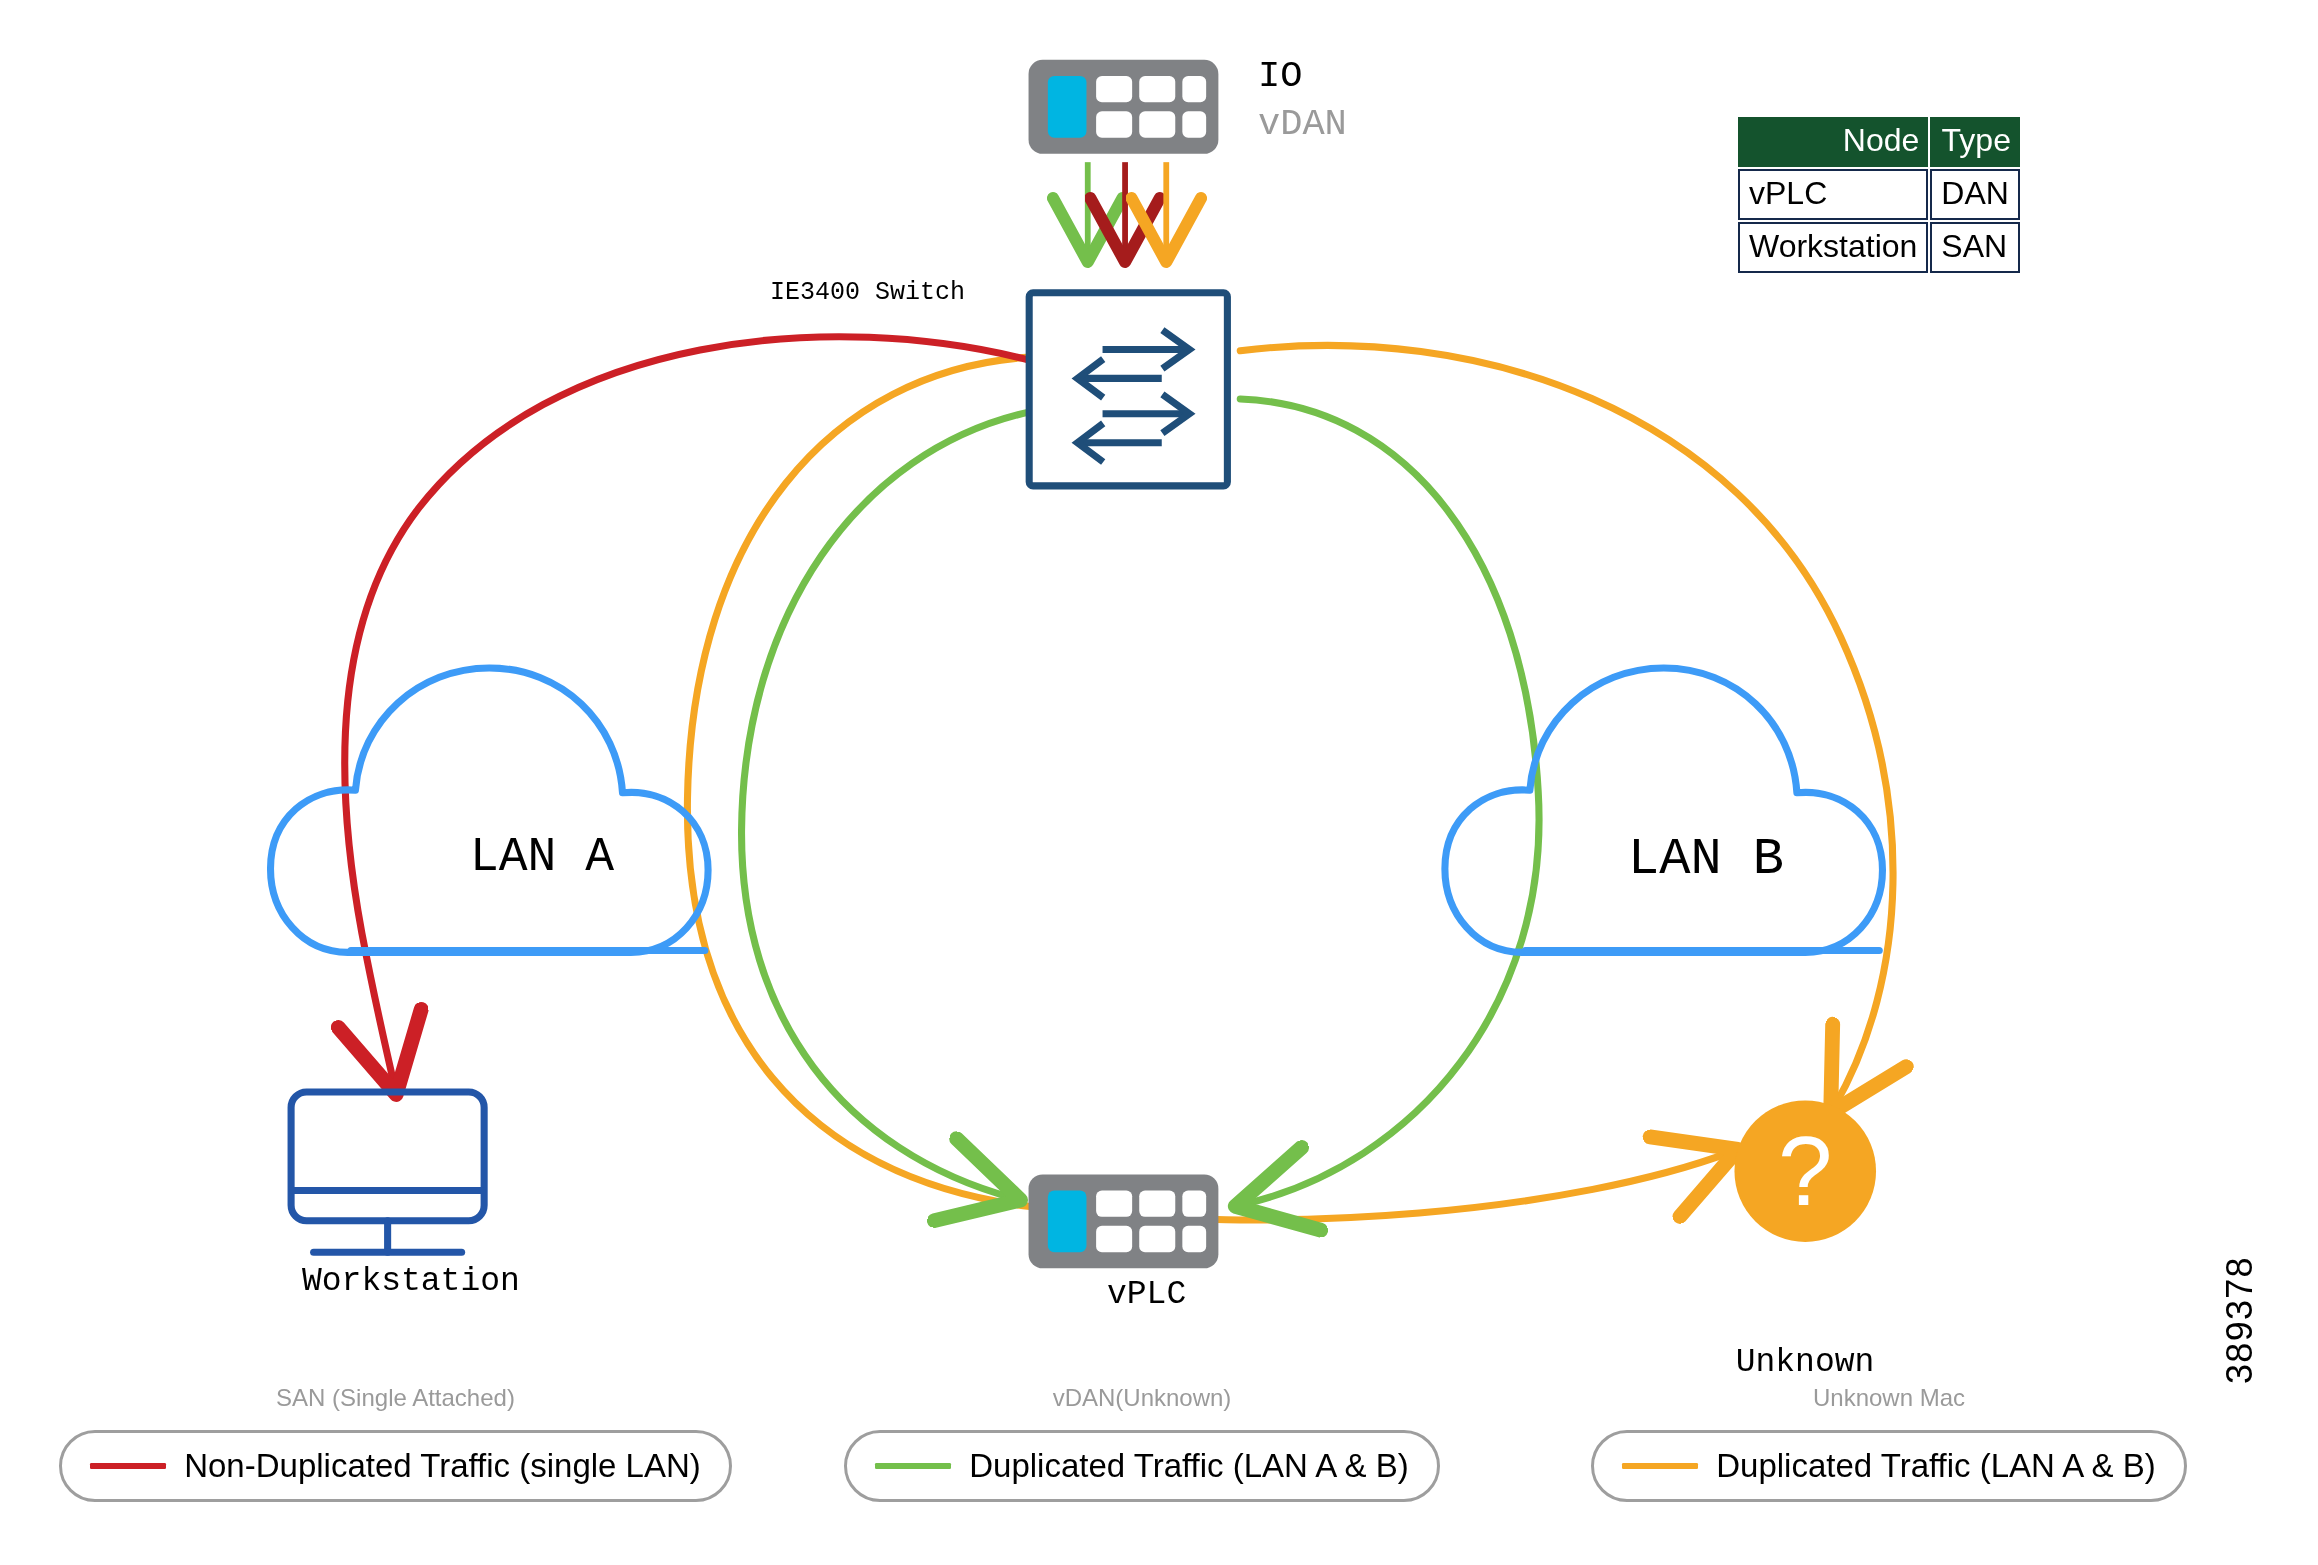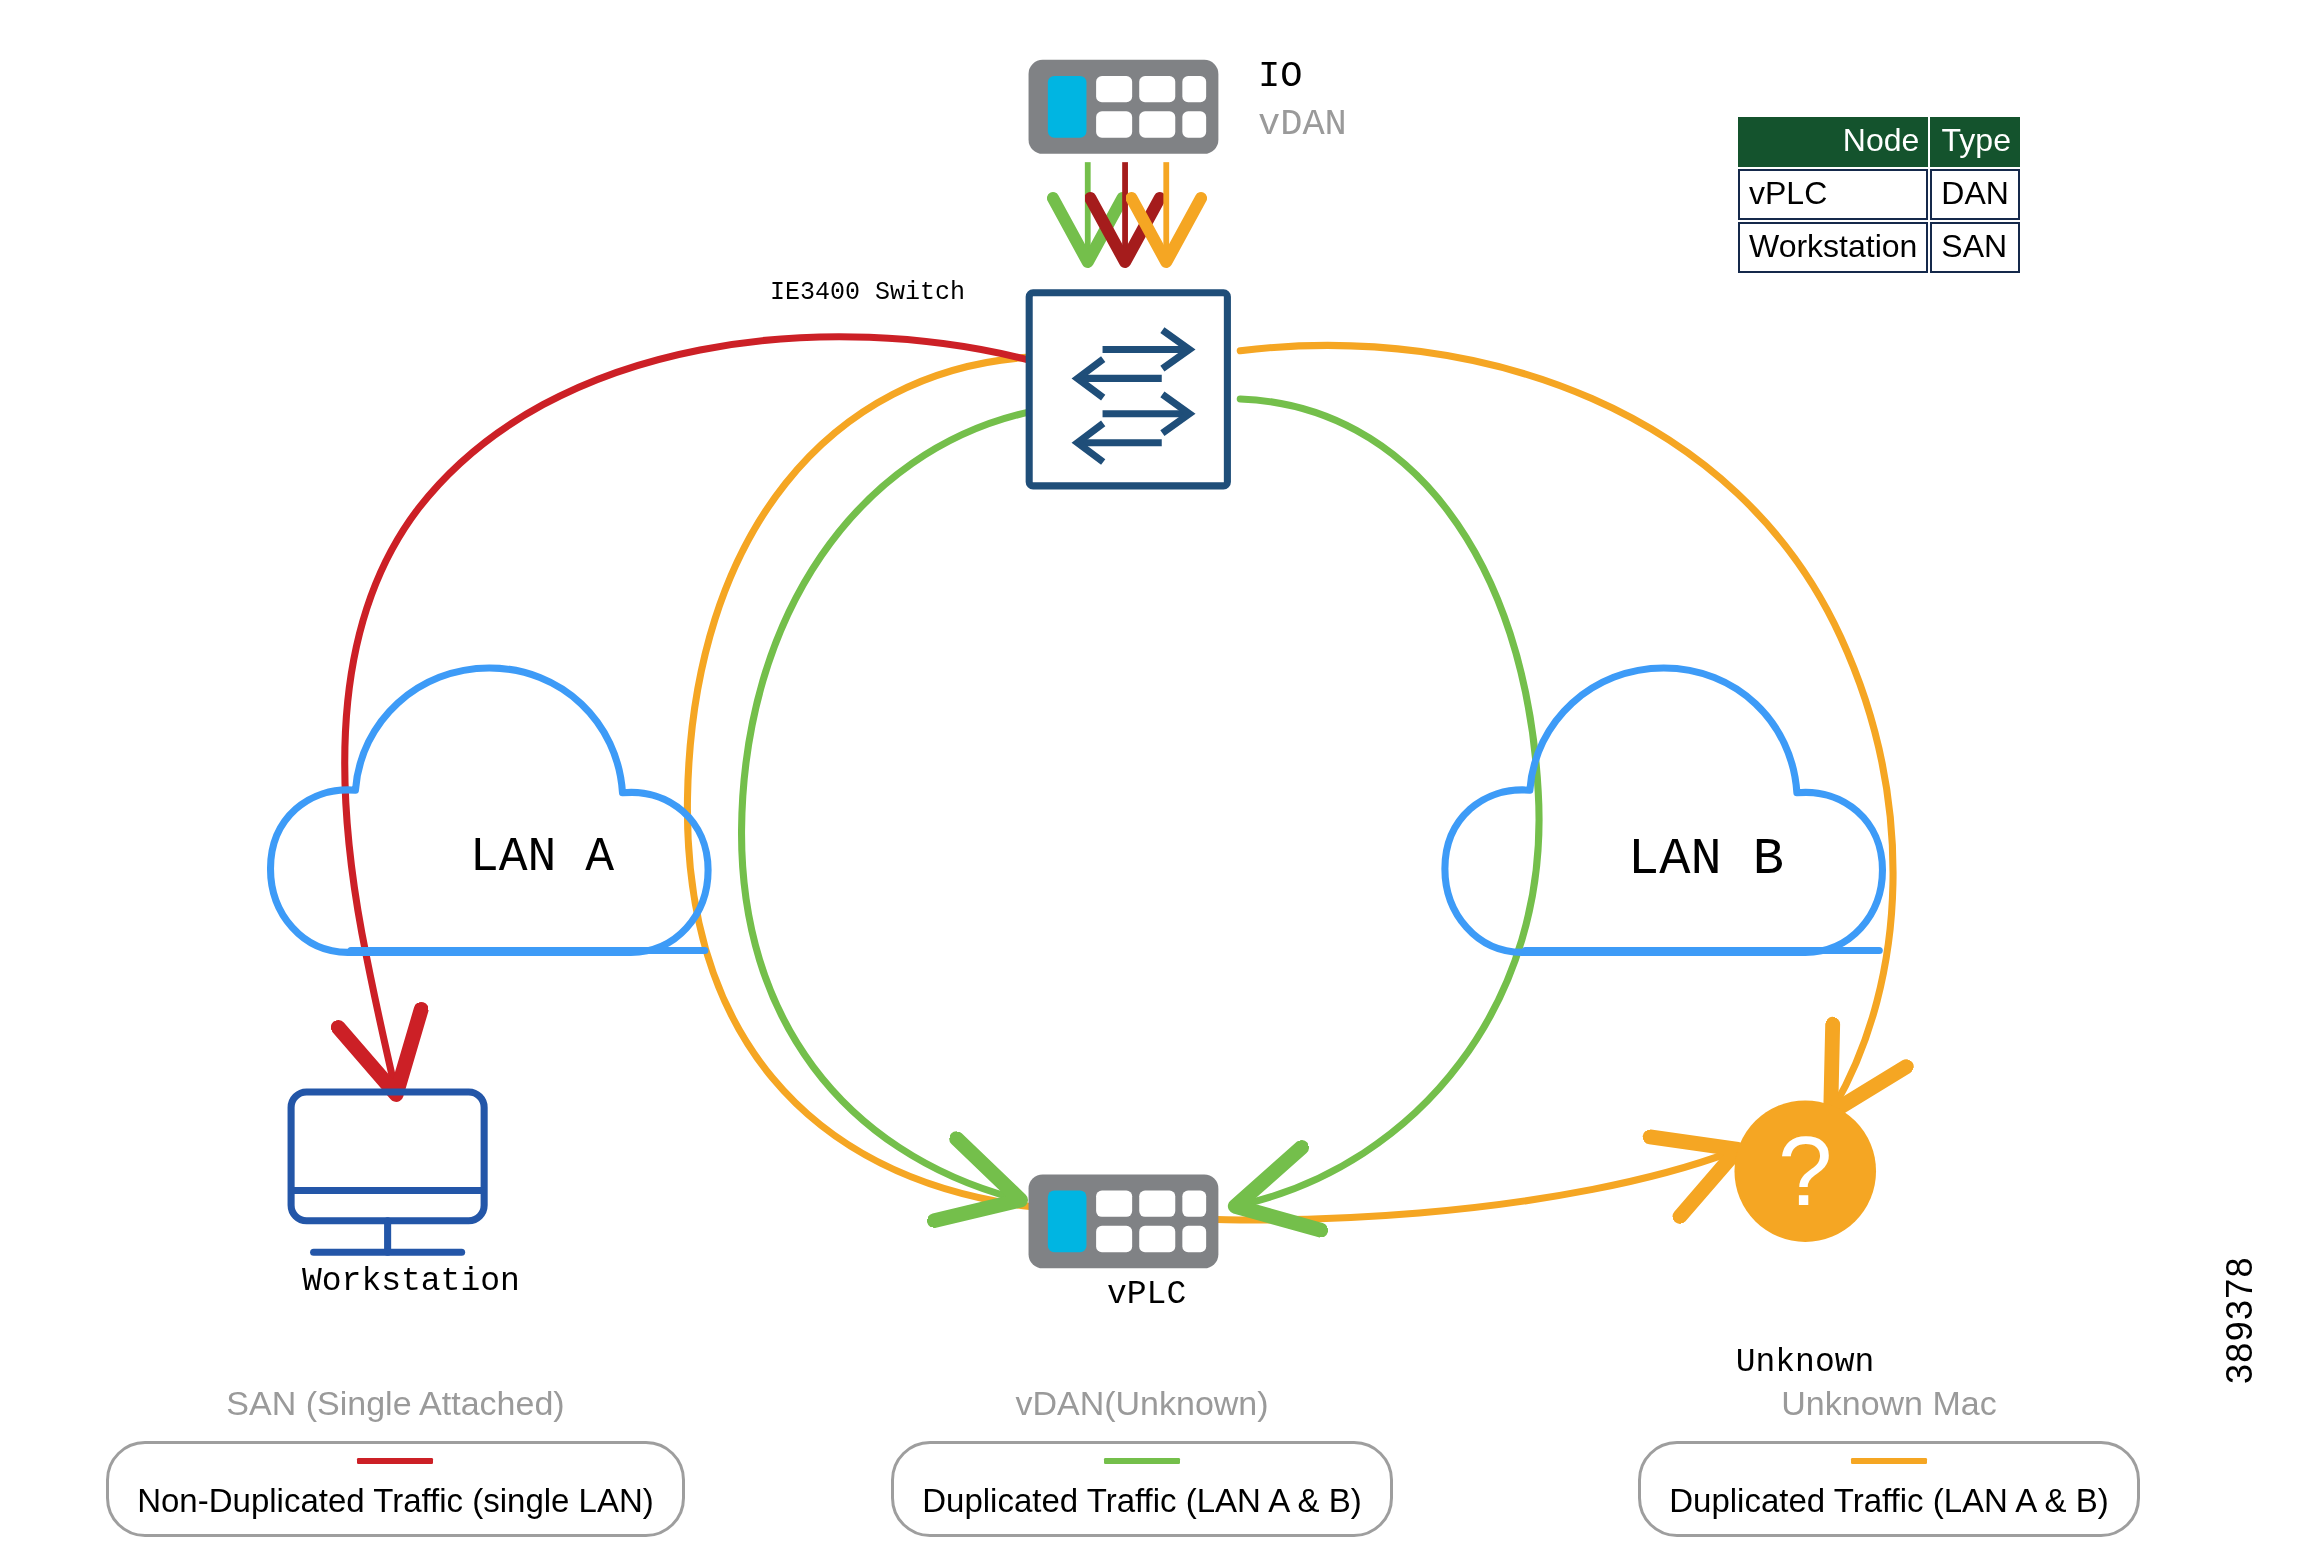--- a/index.html
+++ b/index.html
@@ -33,25 +33,25 @@
   }
   #nodetable td{
     background:#ffffff;color:#000;border:2.6px solid #15294b;
     font-size:32px;text-align:left;padding:3.9px 9px 6.4px 9px;
   }
   #nodetable .col-node{min-width:160px;}
   #nodetable .col-type{min-width:51px;}
 
   
   .legend{position:absolute;top:1384px;width:746px;text-align:center;}
-  .legend-title{color:#9a9a9a;font-size:34px;margin-bottom:18px;}
+  .legend-title{color:#9a9a9a;font-size:24px;margin-bottom:18px;}
   .legend-pill{
     display:inline-flex;align-items:center;justify-content:center;gap:18px;
     border:3.2px solid #9e9e9e;border-radius:39px;
-    padding:14px 28px;background:#ffffff;box-sizing:border-box;flex-direction:column;
+    padding:14px 28px;background:#ffffff;box-sizing:border-box;
   }
   .legend-swatch{display:inline-block;width:76px;height:5.8px;border-radius:1.3px;}
   .legend-text{font-size:33px;color:#000;white-space:nowrap;}
   #legend-1{left:22.5px;}
   #legend-2{left:769px;}
   #legend-3{left:1516px;}
 
   
   #figid{
     position:absolute;left:2219px;top:1384px;width:167px;

